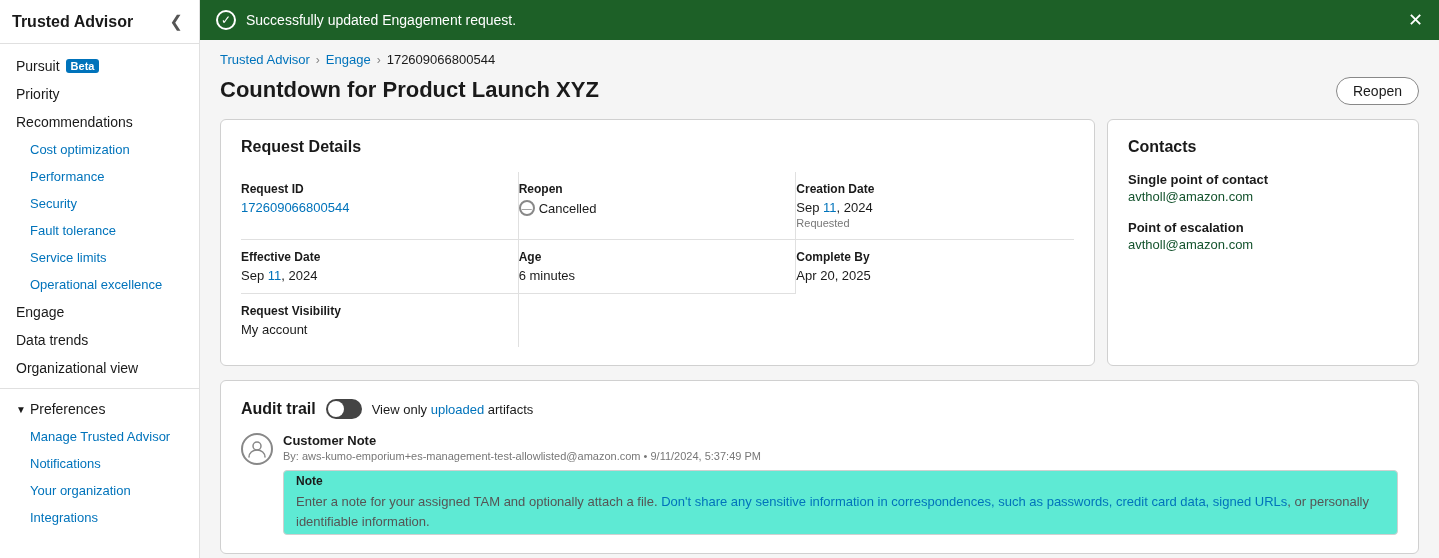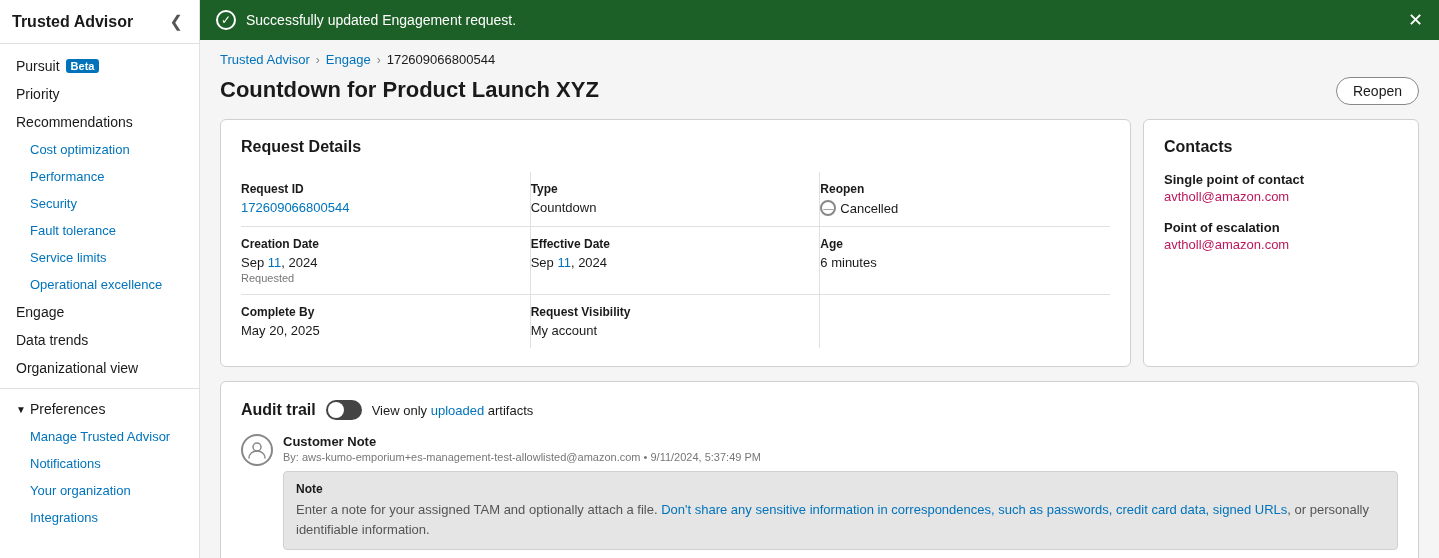--- a/index.html
+++ b/index.html
@@ -209,30 +209,30 @@
       border: 2px solid #888;
       display: inline-flex;
       align-items: center;
       justify-content: center;
       font-size: 10px;
       color: #888;
     }
 
     
     .contacts-card {
-      width: 276px;
+      width: 312px;
       min-width: 220px;
       background: #fff;
       border: 1px solid #d0d0d0;
       border-radius: 6px;
       padding: 18px 20px;
     }
     .contact-item { margin-bottom: 16px; }
     .contact-role { font-size: 13px; font-weight: 600; color: #1a1a1a; margin-bottom: 2px; }
-    .contact-email { font-size: 13px; color: #be185d; }
+    .contact-email { font-size: 13px; color: #14532d; }
 
     
     .audit-card {
       background: #fff;
       border: 1px solid #d0d0d0;
       border-radius: 6px;
       padding: 18px 20px;
     }
     .audit-header {
       display: flex;
@@ -280,23 +280,23 @@
       flex-shrink: 0;
       color: #888;
       font-size: 16px;
     }
     .note-content { flex: 1; }
     .note-title { font-size: 13px; font-weight: 700; color: #1a1a1a; margin-bottom: 2px; }
     .note-meta { font-size: 11px; color: #777; margin-bottom: 8px; }
     .note-input-area {
       border: 1px solid #d0d0d0;
       border-radius: 4px;
-      padding: 10px 12px;
+      padding: 3px 12px;
       min-height: 55px;
-      background: #e5e5e5;
+      background: #5eead4;
     }
     .note-input-label { font-size: 12px; font-weight: 600; color: #1a1a1a; margin-bottom: 4px; }
     .note-input-placeholder { font-size: 13px; color: #555; line-height: 1.5; }
     .note-input-placeholder a { color: #0073bb; text-decoration: none; }
   </style>
 </head>
 <body>
 
 <nav id="sidebar">
   <div class="sidebar-header">
@@ -399,24 +399,20 @@
         <div class="card-title">Request Details</div>
         <div class="detail-grid">
 
           <div class="detail-cell">
             <div class="detail-label">Request ID</div>
             <div class="detail-value">
               <a href="#">172609066800544</a>
             </div>
           </div>
           <div class="detail-cell">
-            <div class="detail-label">Type</div>
-            <div class="detail-value">Countdown</div>
-          </div>
-          <div class="detail-cell">
             <div class="detail-label">Reopen</div>
             <div class="detail-value status-cancelled">
               <span class="status-icon">—</span>
               <span>Cancelled</span>
             </div>
           </div>
 
           <div class="detail-cell">
             <div class="detail-label">Creation Date</div>
             <div class="detail-value">
@@ -430,21 +426,21 @@
               Sep <a href="#">11</a>, 2024
             </div>
           </div>
           <div class="detail-cell">
             <div class="detail-label">Age</div>
             <div class="detail-value">6 minutes</div>
           </div>
 
           <div class="detail-cell" style="border-bottom: none;">
             <div class="detail-label">Complete By</div>
-            <div class="detail-value">May 20, 2025</div>
+            <div class="detail-value">Apr 20, 2025</div>
           </div>
           <div class="detail-cell" style="border-bottom: none;">
             <div class="detail-label">Request Visibility</div>
             <div class="detail-value">My account</div>
           </div>
           <div class="detail-cell" style="border-bottom: none; border-right: none;"></div>
         </div>
       </div>
 
       <div class="contacts-card">

